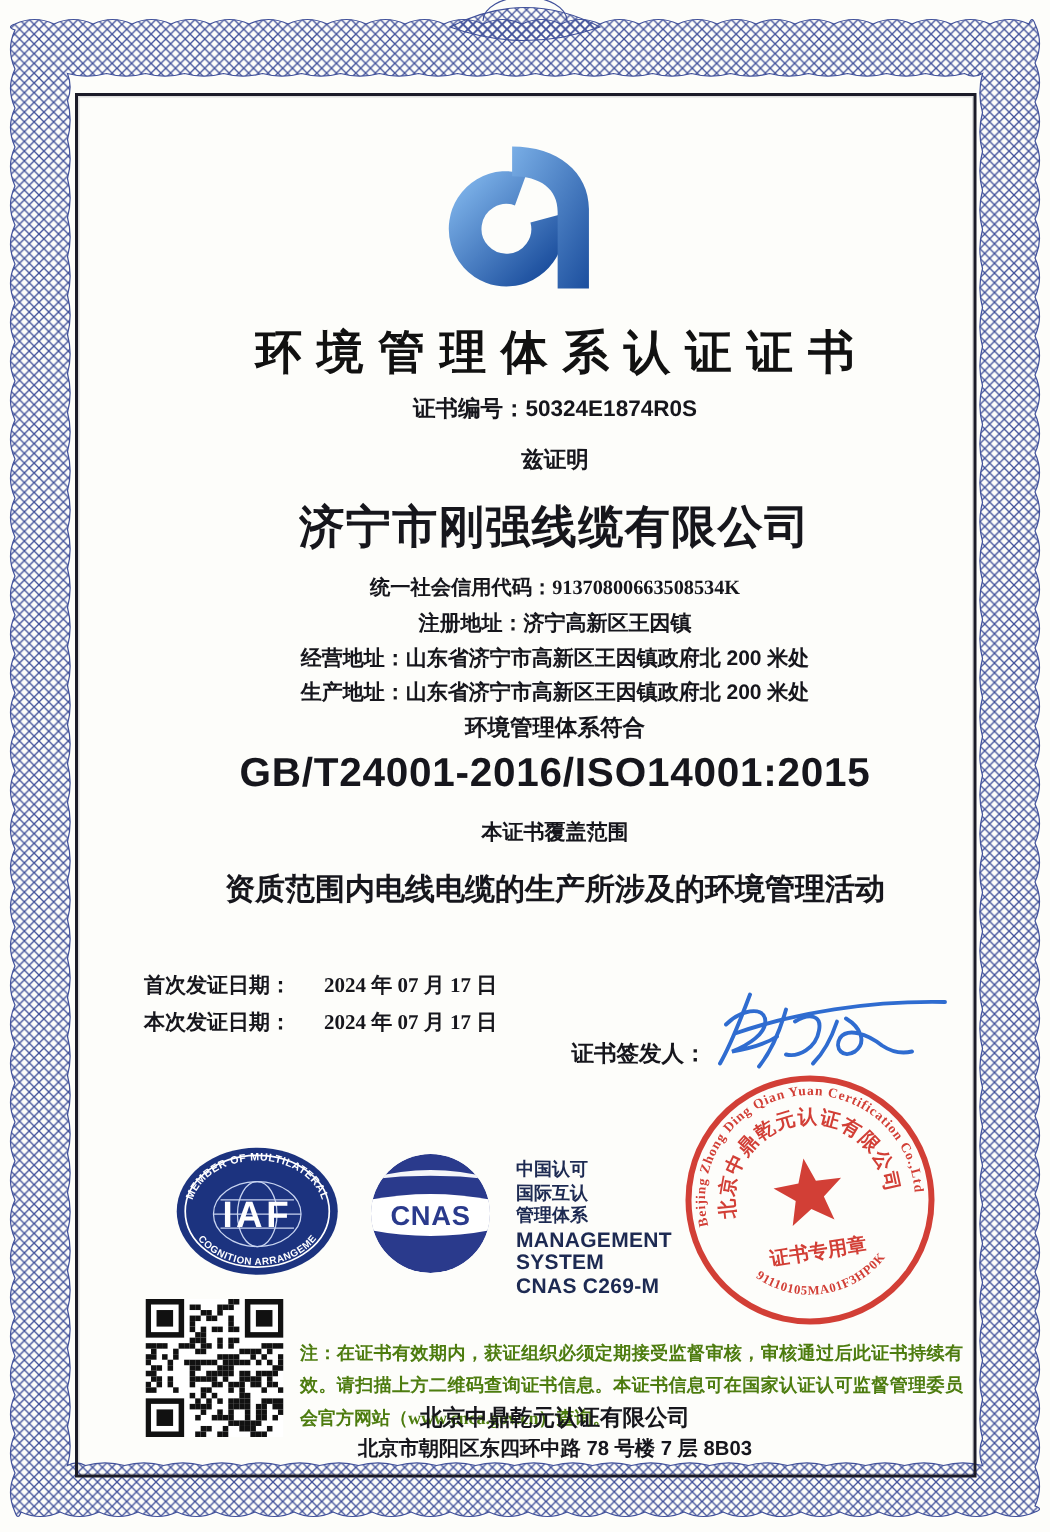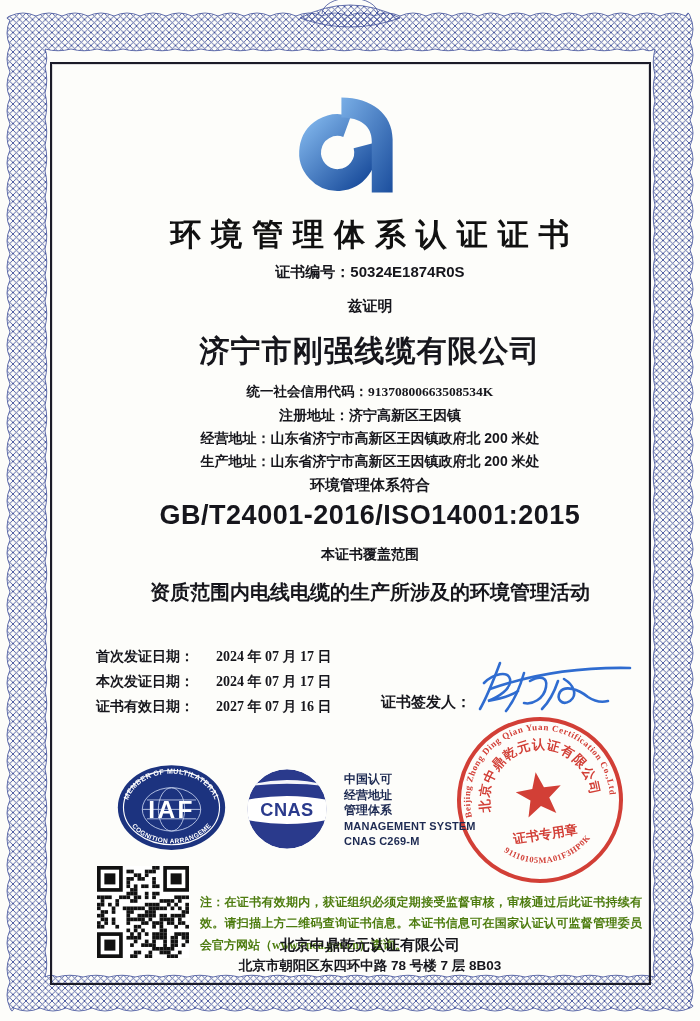--- a/index.html
+++ b/index.html
@@ -32,21 +32,21 @@
   .dates{left:96px;top:644px;font-family:"Liberation Serif","DejaVu Serif",serif;font-size:14px;font-weight:700;}
   .dates .row{display:flex;height:25px;align-items:center;}
   .dates .lbl{width:120px;}
   .signer{left:381px;top:693px;font-size:15px;font-weight:600;}
   .sig{left:460px;top:645px;width:178px;height:78px;}
   .seal{left:452px;top:712px;width:176px;height:176px;}
   .iaf{left:115px;top:762px;width:113px;height:91px;}
   .cnas{left:244px;top:767px;width:86px;height:84px;}
   .cnasText{left:344px;top:772px;width:150px;color:#1d2a52;}
   .cnasText .zh{font-size:12px;font-weight:700;line-height:15.5px;}
-  .cnasText .en{font-size:11px;font-weight:700;line-height:15.5px;letter-spacing:.2px;}
+  .cnasText .en{font-size:14px;font-weight:700;line-height:15.5px;letter-spacing:.2px;}
   .qr{left:97px;top:866px;width:92px;height:92px;}
   .note{
     left:200px;top:892px;width:442px;text-align:justify;
     font-family:"Liberation Serif","DejaVu Serif",serif;
     font-size:12px;font-weight:600;line-height:1.78;color:#4d7c0f;
   }
   .footerOrg{top:936px;font-size:15px;font-weight:700;}
   .footerAddr{top:957px;font-size:13.5px;font-weight:600;}
 </style>
 </head>
@@ -99,24 +99,20 @@
 <div class="abs centered scope">资质范围内电线电缆的生产所涉及的环境管理活动</div>
 
 <div class="abs dates">
   <div class="row">
     <span class="lbl">首次发证日期：</span>
     <span>2024 年 07 月 17 日</span>
   </div>
   <div class="row">
     <span class="lbl">本次发证日期：</span>
     <span>2024 年 07 月 17 日</span>
-  </div>
-  <div class="row">
-    <span class="lbl">证书有效日期：</span>
-    <span>2027 年 07 月 16 日</span>
   </div>
 </div>
 
 <div class="abs signer">证书签发人：</div>
 
 <svg class="abs sig" viewBox="0 0 178 78">
   <g fill="none" stroke="#2f6cd0" stroke-width="2.6" stroke-linecap="round">
     <path d="M 30,44 C 70,30 120,22 170,23"></path>
     <path d="M 40,18 C 34,34 28,50 20,64"></path>
     <path d="M 24,38 C 34,28 48,26 50,34 C 52,44 38,52 28,56 C 40,54 52,50 58,46"></path>
@@ -181,21 +177,21 @@
   <g clip-path="url(#cnclip)">
     <circle cx="45" cy="45" r="42.5" fill="#2a3a8c"></circle>
     <path d="M -2,36 Q 45,26 92,36 L 92,56 Q 45,66 -2,56 Z" fill="#ffffff"></path>
     <path d="M -2,21 Q 45,7 92,21 Q 45,15 -2,21 Z" fill="#ffffff" opacity="0.95"></path>
   </g>
   <text x="45" y="53" text-anchor="middle" font-size="19.5" font-weight="800" fill="#2a3a8c" letter-spacing="0.5">CNAS</text>
 </svg>
 
 <div class="abs cnasText">
   <div class="zh">中国认可</div>
-  <div class="zh">经营地址</div>
+  <div class="zh">国际互认</div>
   <div class="zh">管理体系</div>
   <div class="en">MANAGEMENT SYSTEM</div>
   <div class="en">CNAS  C269-M</div>
 </div>
 
 <svg id="qr" class="abs qr" viewBox="0 0 90 90">
     <rect x="0" y="0" width="90" height="90" fill="#ffffff"></rect>
     <rect x="54.0" y="0.0" width="3.6" height="3.6" fill="#111"></rect>
     <rect x="57.6" y="0.0" width="3.6" height="3.6" fill="#111"></rect>
     <rect x="28.8" y="3.6" width="3.6" height="3.6" fill="#111"></rect>

